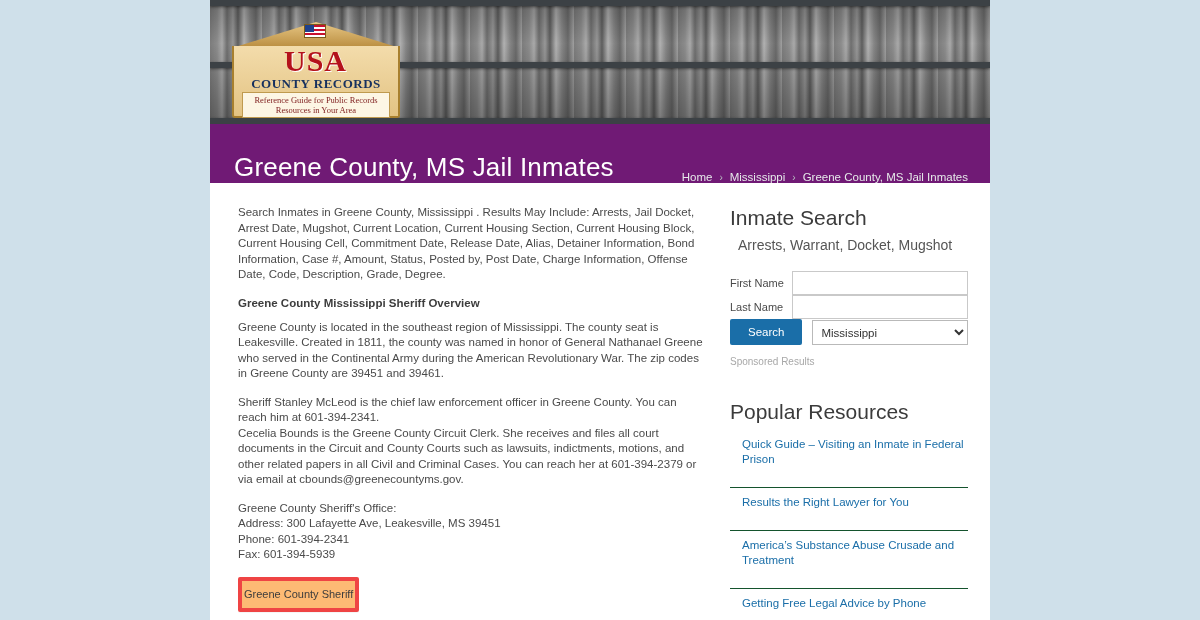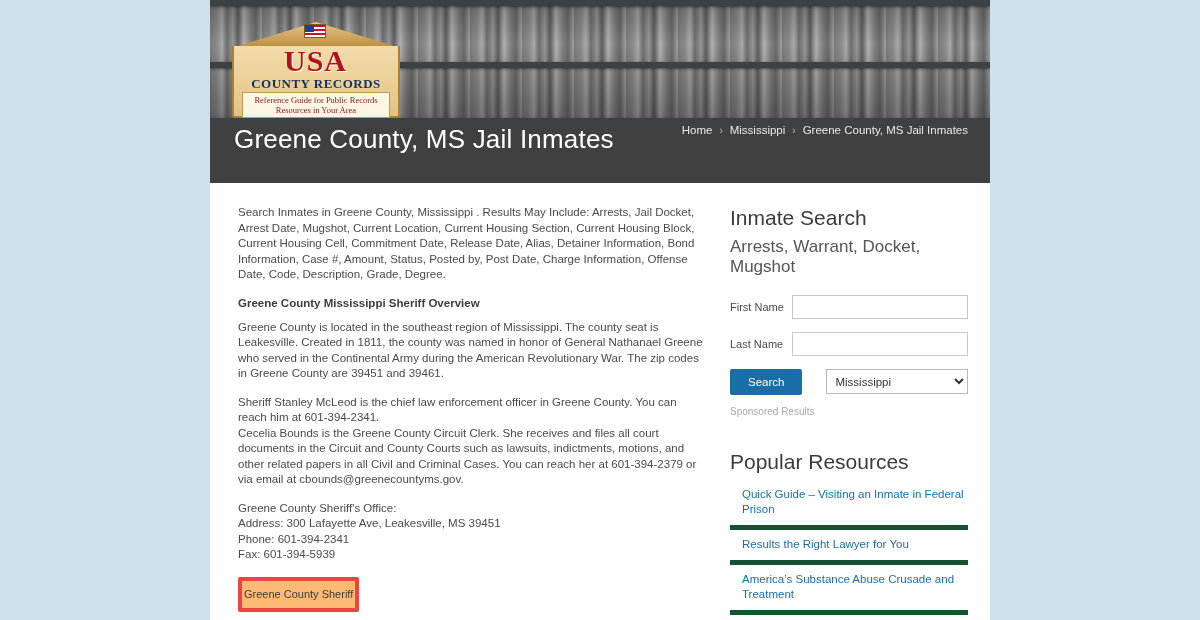--- a/index.html
+++ b/index.html
@@ -107,23 +107,23 @@
     font-size: 8.5px;
     line-height: 10px;
     color: #7d1b1b;
     padding: 2px 2px;
   }
 
   
   .titlebar {
     position: relative;
     height: 59px;
-    background: #404040;
-    display: flex;
-    align-items: flex-start;
+    background: #701a75;
+    display: flex;
+    align-items: flex-end;
     justify-content: space-between;
     padding: 0 22px 0 24px;
     color: #ffffff;
   }
   .page-title {
     font-size: 26px;
     font-weight: 400;
     letter-spacing: .2px;
     white-space: nowrap;
   }
@@ -182,48 +182,47 @@
     color: #4a4a4a;
   }
   .side-h {
     font-size: 21px;
     font-weight: 400;
     color: #3b3b3b;
     margin: 0 0 6px 0;
     line-height: 26px;
   }
   .side-sub {
-    font-size: 17px;
+    font-size: 14px;
     color: #555;
-    margin: 0 0 18px 0;
+    margin: 0 0 18px 8px;
   }
   .field-row {
     display: flex;
     align-items: center;
-    margin-bottom: 13px;
   }
   .field-label {
     width: 62px;
     font-size: 11px;
     color: #4a4a4a;
   }
   .field-input {
     flex: 1;
     height: 24px;
     border: 1px solid #c9c9c9;
     background: #fff;
     font-size: 11px;
     padding: 0 6px;
     color: #333;
     outline: none;
   }
   .search-row {
     display: flex;
-    align-items: flex-start;
-    gap: 24px;
+    align-items: flex-end;
+    gap: 10px;
     margin-bottom: 11px;
   }
   .search-btn {
     background: #1a6ea8;
     color: #fff;
     border: none;
     font-size: 11.5px;
     padding: 7px 18px;
     border-radius: 2px;
     cursor: pointer;
@@ -244,22 +243,22 @@
   }
   .res-h {
     font-size: 21px;
     font-weight: 400;
     color: #3b3b3b;
     margin: 0 0 10px 0;
     line-height: 26px;
   }
   .res-list { list-style: none; margin: 0; padding: 0; }
   .res-list li {
-    border-bottom: 5px solid #14532d;
-    padding: 7px 0 8px 12px;
+    border-bottom: 1px solid #14532d;
+    padding: 7px 0 20px 12px;
   }
   .res-list li:first-child { padding-top: 2px; }
   .res-list a {
     color: #1a6ea8;
     font-size: 11.5px;
     line-height: 15px;
     text-decoration: none;
     display: block;
   }
 </style>

